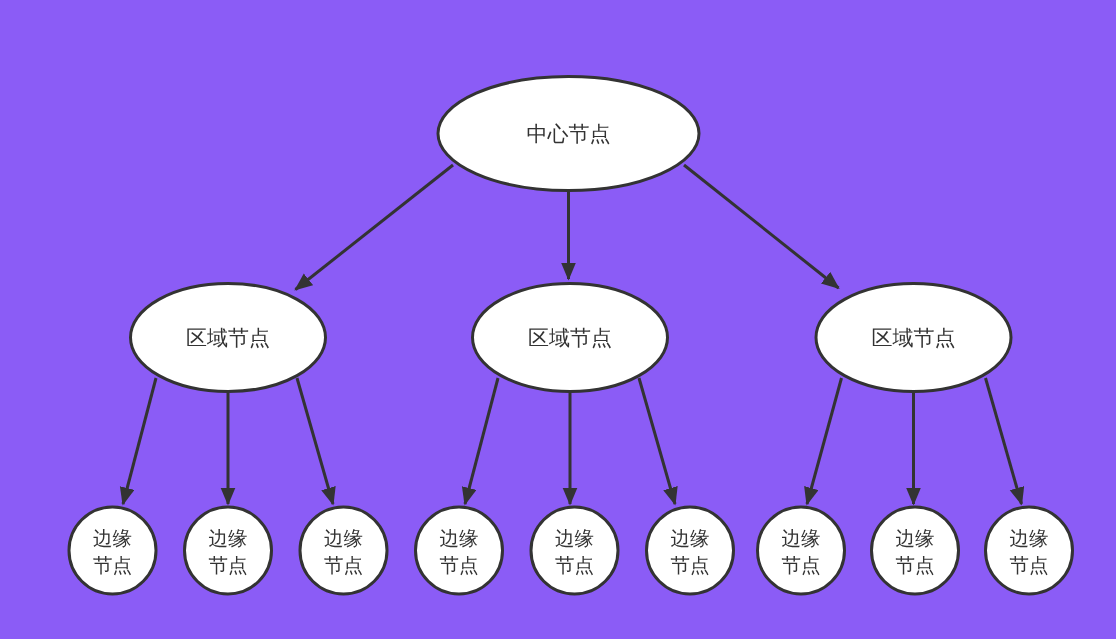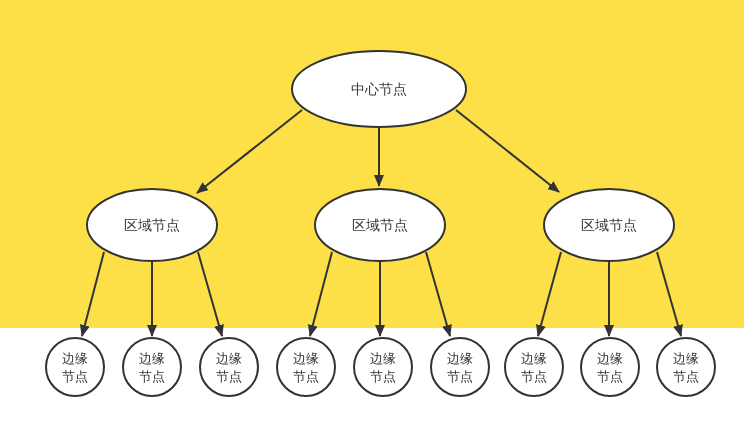--- a/index.html
+++ b/index.html
@@ -7,22 +7,22 @@
     padding: 0;
     width: 744px;
     height: 426px;
     background: #ffffff;
     font-family: "Liberation Sans", "DejaVu Sans", sans-serif;
     overflow: hidden;
   }
   .canvas {
     position: relative;
     width: 744px;
-    height: 328px;
-    background: #fde047;
+    height: 426px;
+    background: #8b5cf6;
   }
   svg { display: block; }
   .shape {
     fill: #ffffff;
     stroke: #333333;
     stroke-width: 2;
   }
   .connector {
     stroke: #333333;
     stroke-width: 2;

